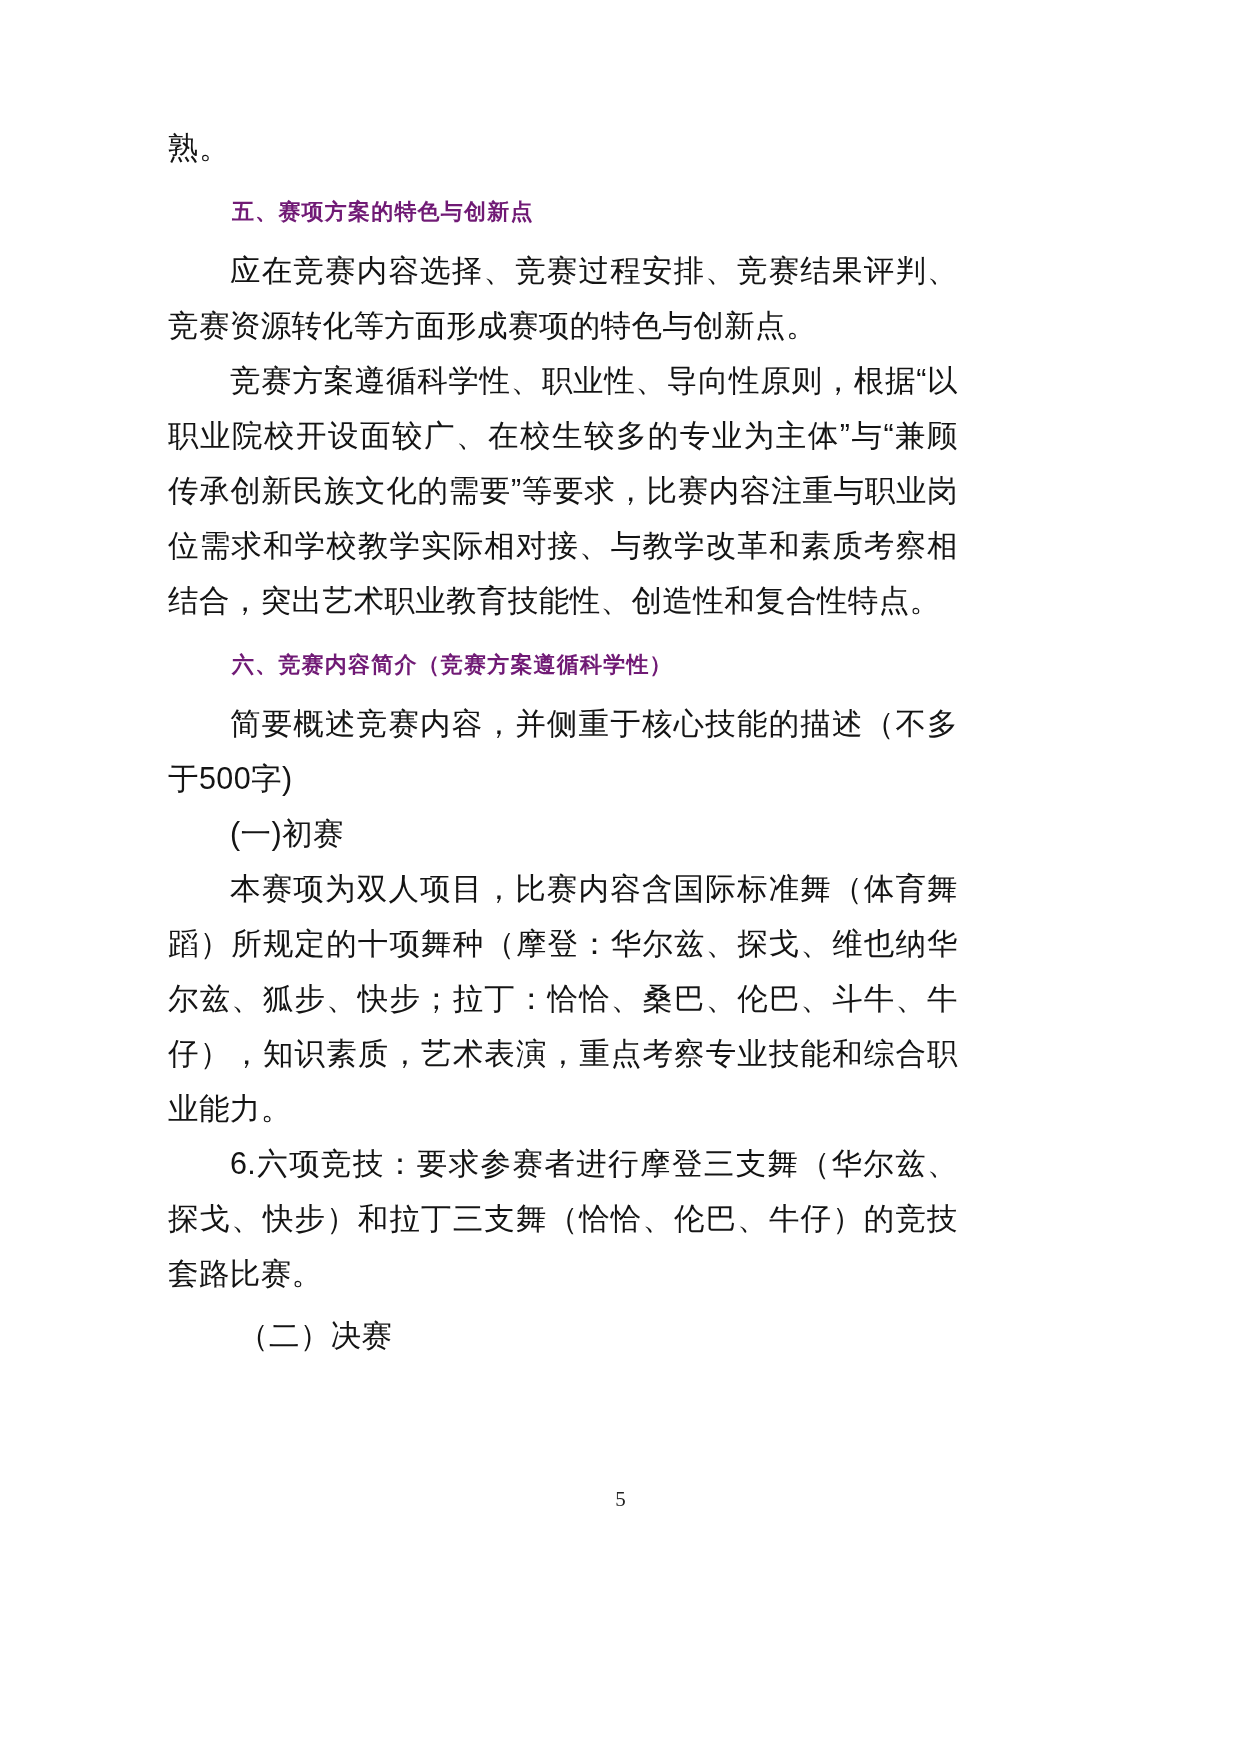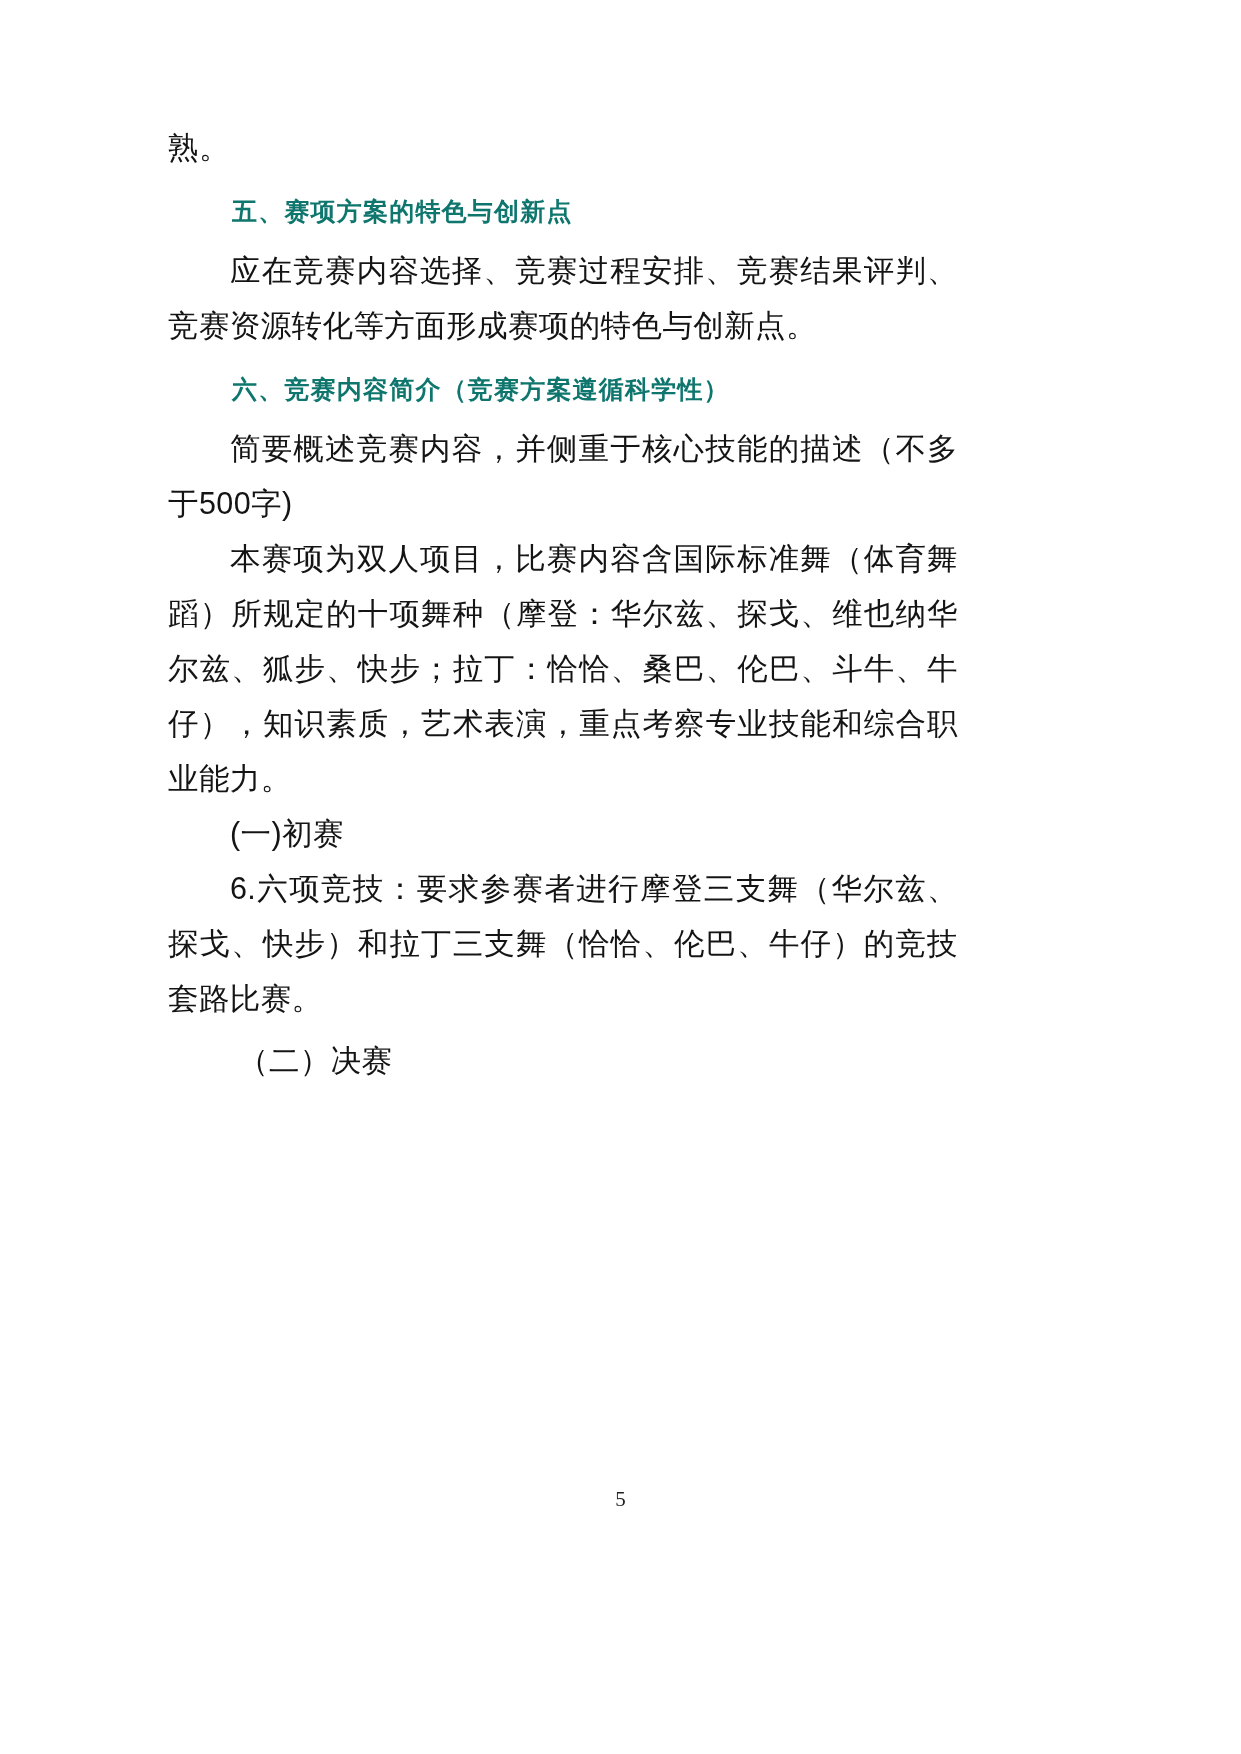--- a/index.html
+++ b/index.html
@@ -40,27 +40,27 @@
     color: #141414;
   }
   .indent2 {
     text-indent: 62px;
   }
   .indent2half {
     text-indent: 70px;
     font-family: Liberation Mono, monospace;
   }
   .heading {
-    font-size: 25px;
+    font-size: 22px;
     line-height: 62px;
     font-weight: bold;
     letter-spacing: 1.2px;
     text-indent: 64px;
     margin: 0;
-    color: #0f766e;
+    color: #701a75;
     font-family: Liberation Serif, serif;
   }
   .gap-sm { height: 6px; }
   .gap-md { height: 10px; }
   .pageno {
     position: absolute;
     left: 0;
     top: 1487px;
     width: 1241px;
     text-align: center;
@@ -76,30 +76,31 @@
   <div class="content">
 
     <p class="para">熟。</p>
 
     <div class="gap-sm"></div>
 
     <h2 class="heading">五、赛项方案的特色与创新点</h2>
 
     <p class="para indent2">应在竞赛内容选择、竞赛过程安排、竞赛结果评判、竞赛资源转化等方面形成赛项的特色与创新点。</p>
 
+    <p class="para indent2">竞赛方案遵循科学性、职业性、导向性原则，根据“以职业院校开设面较广、在校生较多的专业为主体”与“兼顾传承创新民族文化的需要”等要求，比赛内容注重与职业岗位需求和学校教学实际相对接、与教学改革和素质考察相结合，突出艺术职业教育技能性、创造性和复合性特点。</p>
 
     <div class="gap-sm"></div>
 
     <h2 class="heading">六、竞赛内容简介（竞赛方案遵循科学性）</h2>
 
     <p class="para indent2">简要概述竞赛内容，并侧重于核心技能的描述（不多于500字)</p>
 
+    <p class="para indent2">(一)初赛</p>
+
     <p class="para indent2">本赛项为双人项目，比赛内容含国际标准舞（体育舞蹈）所规定的十项舞种（摩登：华尔兹、探戈、维也纳华尔兹、狐步、快步；拉丁：恰恰、桑巴、伦巴、斗牛、牛仔），知识素质，艺术表演，重点考察专业技能和综合职业能力。</p>
-
-    <p class="para indent2">(一)初赛</p>
 
 
     <p class="para indent2">6.六项竞技：要求参赛者进行摩登三支舞（华尔兹、探戈、快步）和拉丁三支舞（恰恰、伦巴、牛仔）的竞技套路比赛。</p>
 
     <div class="gap-md"></div>
 
     <p class="para indent2half">（二）决赛</p>
 
   </div>
 

